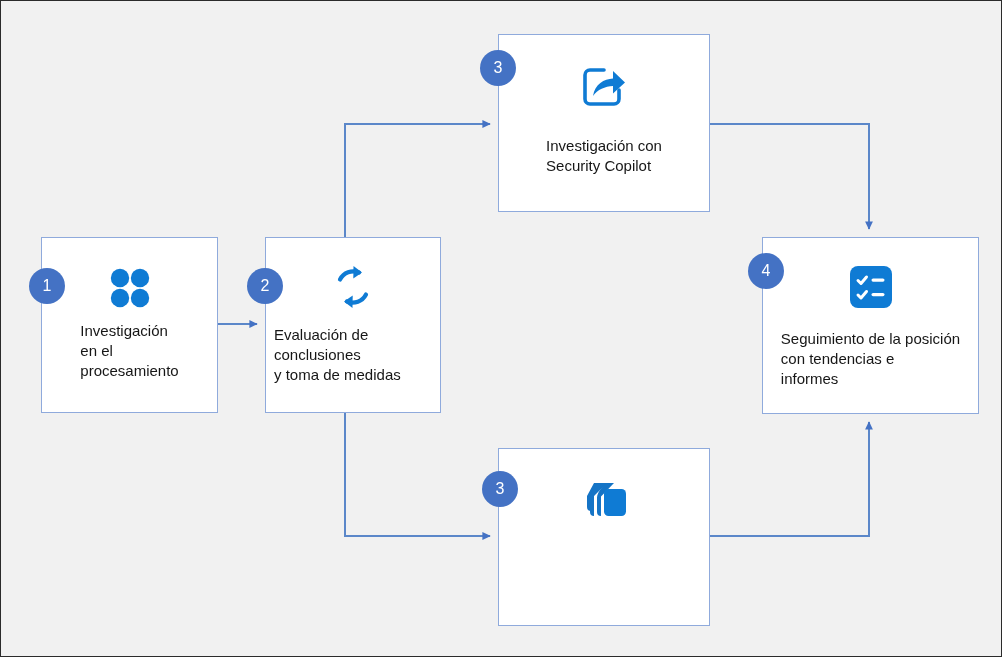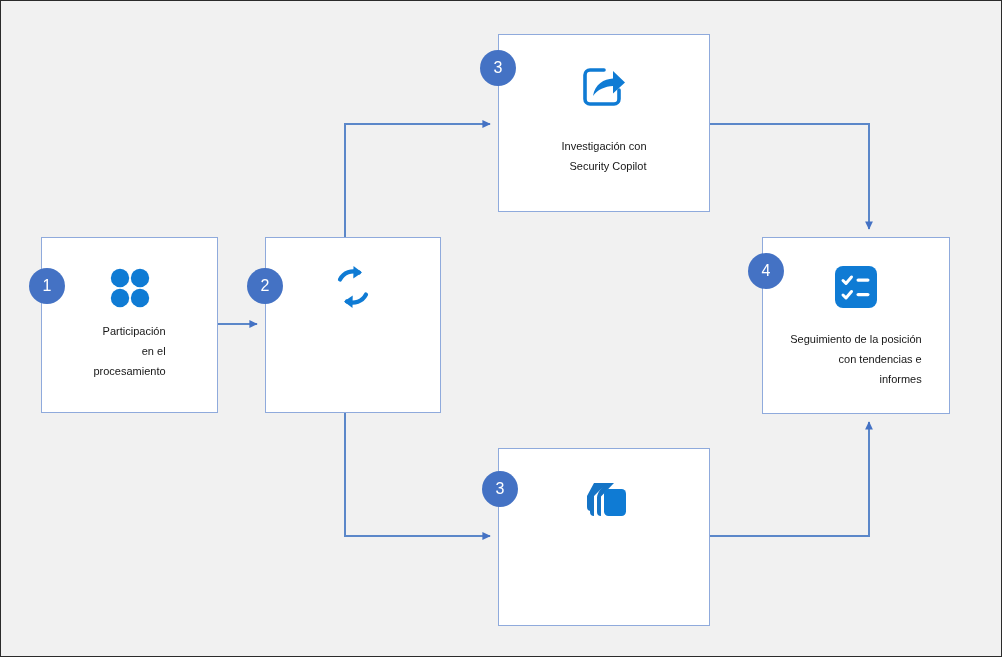--- a/index.html
+++ b/index.html
@@ -36,23 +36,23 @@
     flex-direction: column;
     align-items: center;
   }
   .node-icon {
     display: flex;
     align-items: center;
     justify-content: center;
     width: 100%;
   }
   .node-label {
-    text-align: right;
+    text-align: left;
     color: #161616;
-    font-size: 11px;
+    font-size: 15px;
     line-height: 20px;
     padding: 0 8px;
     white-space: pre-line;
   }
   .badge {
     position: absolute;
     width: 36px;
     height: 36px;
     border-radius: 50%;
     background: #4472c4;
@@ -63,21 +63,21 @@
     justify-content: center;
     font-family: "Liberation Sans", sans-serif;
     z-index: 5;
   }
 
   
   #node-engage   { left: 40px;  top: 236px; width: 177px; height: 176px; }
   #node-evaluate { left: 264px; top: 236px; width: 176px; height: 176px; }
   #node-investigate { left: 497px; top: 33px;  width: 212px; height: 178px; }
   #node-policy   { left: 497px; top: 447px; width: 212px; height: 178px; }
-  #node-track    { left: 761px; top: 236px; width: 188px; height: 177px; }
+  #node-track    { left: 761px; top: 236px; width: 217px; height: 177px; }
 
   #node-engage .node-icon   { margin-top: 27px; height: 46px; }
   #node-engage .node-label  { margin-top: 10px; }
   #node-evaluate .node-icon { margin-top: 25px; height: 48px; }
   #node-evaluate .node-label{ margin-top: 14px; }
   #node-investigate .node-icon { margin-top: 28px; height: 48px; }
   #node-investigate .node-label{ margin-top: 25px; }
   #node-policy .node-icon   { margin-top: 26px; height: 48px; }
   #node-policy .node-label  { margin-top: 26px; }
   #node-track .node-icon    { margin-top: 25px; height: 48px; }
@@ -124,37 +124,39 @@
 
   <div class="node" id="node-engage">
     <div class="node-icon">
       <svg width="46" height="46" viewBox="0 0 46 46" xmlns="http://www.w3.org/2000/svg">
         <circle cx="13" cy="13" r="9.2" fill="#0f7bd4"></circle>
         <circle cx="33" cy="13" r="9.2" fill="#0f7bd4"></circle>
         <circle cx="13" cy="33" r="9.2" fill="#0f7bd4"></circle>
         <circle cx="33" cy="33" r="9.2" fill="#0f7bd4"></circle>
       </svg>
     </div>
-    <div class="node-label">Participación
+    <div class="node-label">Investigación
 en el
 procesamiento</div>
   </div>
   <div class="badge" id="badge-1">1</div>
 
   <div class="node" id="node-evaluate">
     <div class="node-icon">
       <svg width="48" height="48" viewBox="0 0 48 48" xmlns="http://www.w3.org/2000/svg">
         <g fill="none" stroke="#0f7bd4" stroke-width="4.2" stroke-linecap="round">
           <path d="M11,16.5 A15 15 0 0 1 30,9.5"></path>
           <path d="M37,31.5 A15 15 0 0 1 18,38.5"></path>
         </g>
         <path d="M24.5,3 L33,9.6 L24.3,15.6 z" fill="#0f7bd4"></path>
         <path d="M23.5,45 L15,38.4 L23.7,32.4 z" fill="#0f7bd4"></path>
       </svg>
     </div>
+    <div class="node-label">Evaluación de conclusiones
+y toma de medidas</div>
   </div>
   <div class="badge" id="badge-2">2</div>
 
   <div class="node" id="node-investigate">
     <div class="node-icon">
       <svg width="48" height="48" viewBox="0 0 48 48" xmlns="http://www.w3.org/2000/svg">
         <path d="M24,7 L10,7 A5 5 0 0 0 5,12 L5,36 A5 5 0 0 0 10,41 L34,41 A5 5 0 0 0 39,36 L39,27" fill="none" stroke="#0f7bd4" stroke-width="3.6" stroke-linecap="round"></path>
         <path d="M13,33 C15,21 24,16 33,15.5 L33,8 L45,19.5 L33,30.5 L33,23 C25,23.5 17.5,26.5 13,33 z" fill="#0f7bd4"></path>
       </svg>
     </div>

